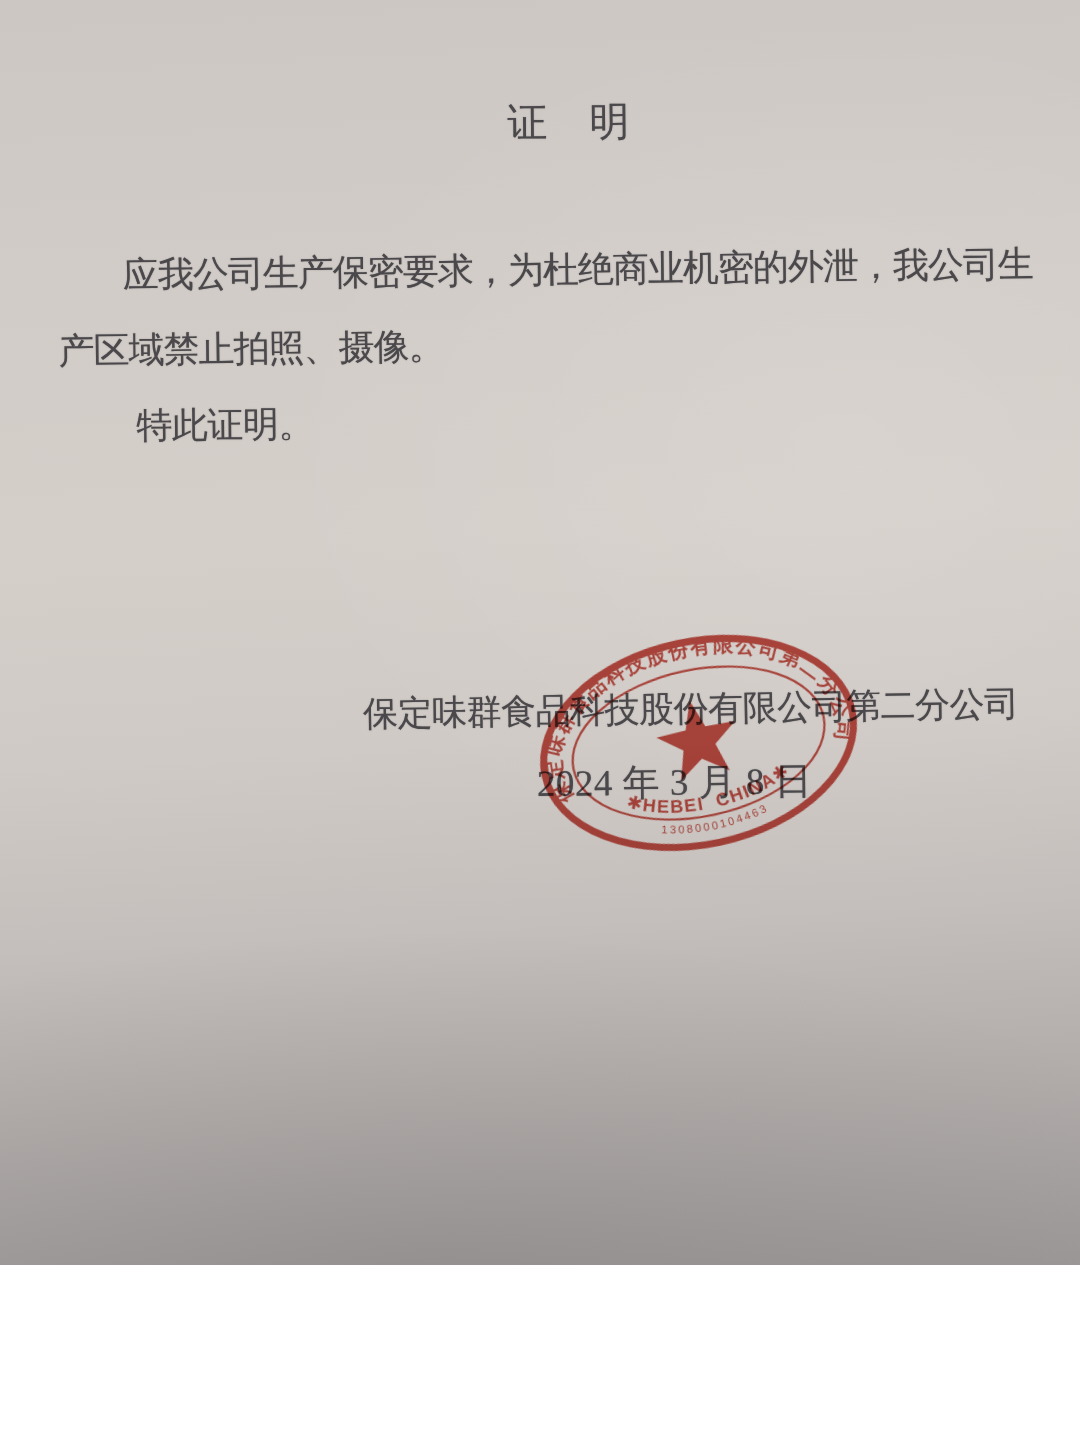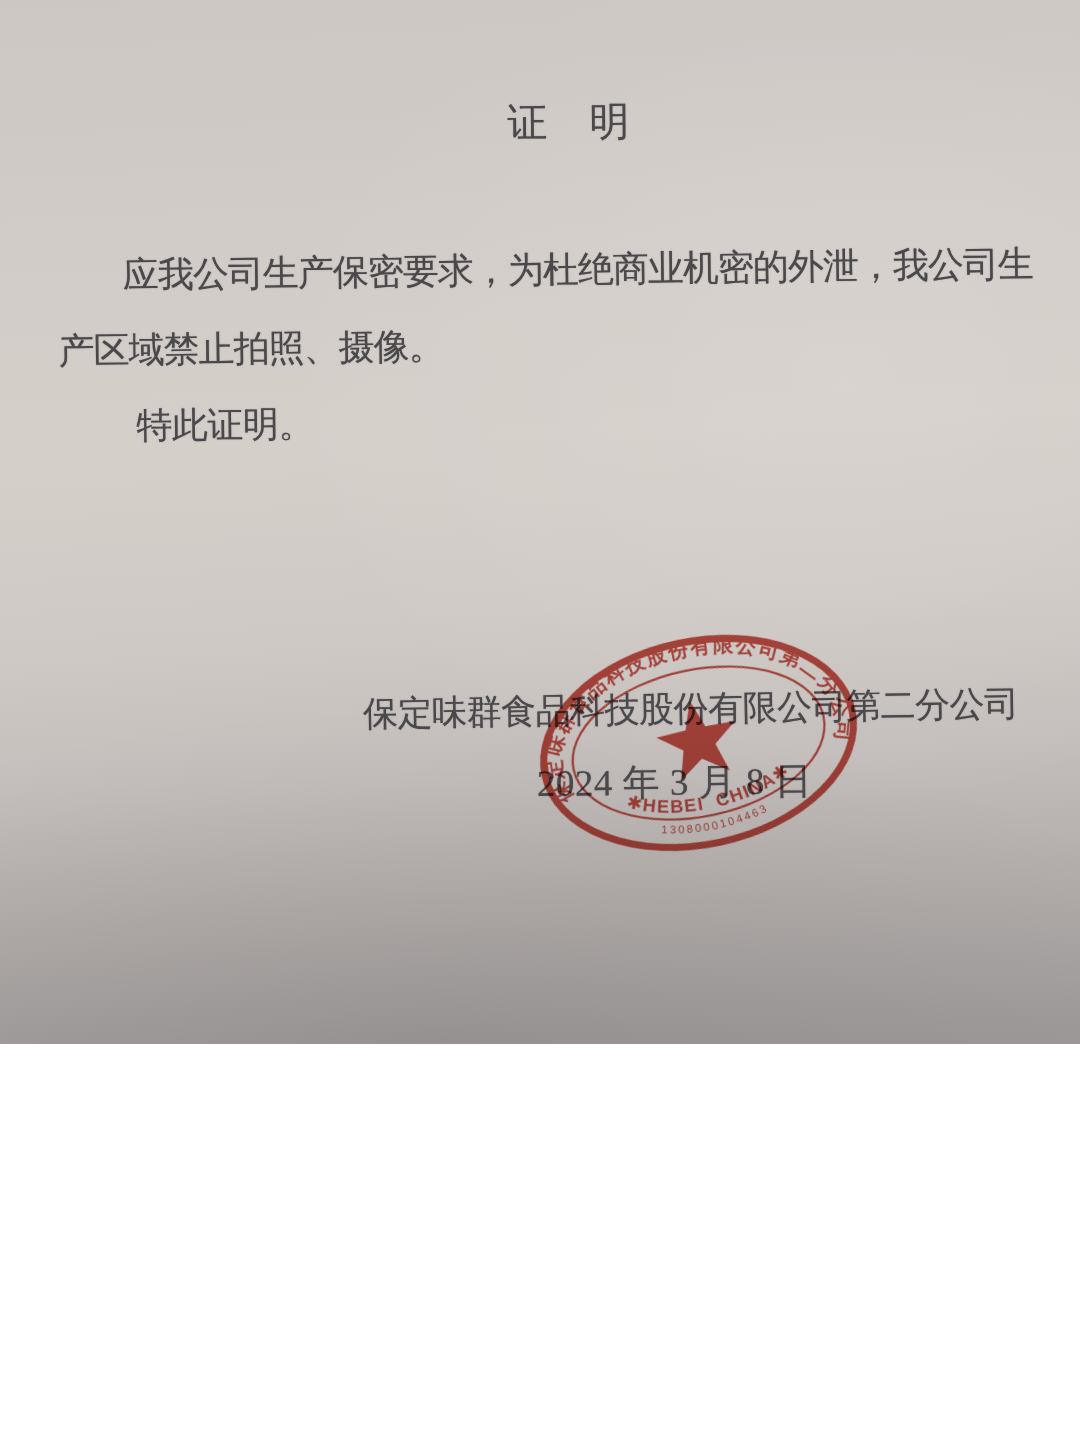--- a/index.html
+++ b/index.html
@@ -1,21 +1,21 @@
 <!DOCTYPE html>
 <html><head>
 <meta charset="utf-8">
 <style>
   html, body { margin: 0; padding: 0; }
   body {
     width: 1080px; height: 1440px; overflow: hidden;
     font-family: "Liberation Serif", "DejaVu Serif", serif;
   }
   .photo {
-    position: relative; width: 1080px; height: 1044px; overflow: hidden;
+    position: relative; width: 1080px; height: 1265px; overflow: hidden;
     background:
       radial-gradient(ellipse 900px 700px at 78% 36%, rgba(255,255,255,0.10), rgba(255,255,255,0) 65%),
       radial-gradient(ellipse 1200px 500px at 40% 101%, rgba(40,36,36,0.10), rgba(40,36,36,0) 70%),
       linear-gradient(177deg,
         #cdc7c4 0%, #d2ccc8 22%, #d5cfca 42%, #d0cac6 58%,
         #c4bfbc 72%, #b2adab 85%, #a5a1a0 94%, #9d9998 100%);
   }
   
   .print-layer {
     position: absolute; inset: 0;

